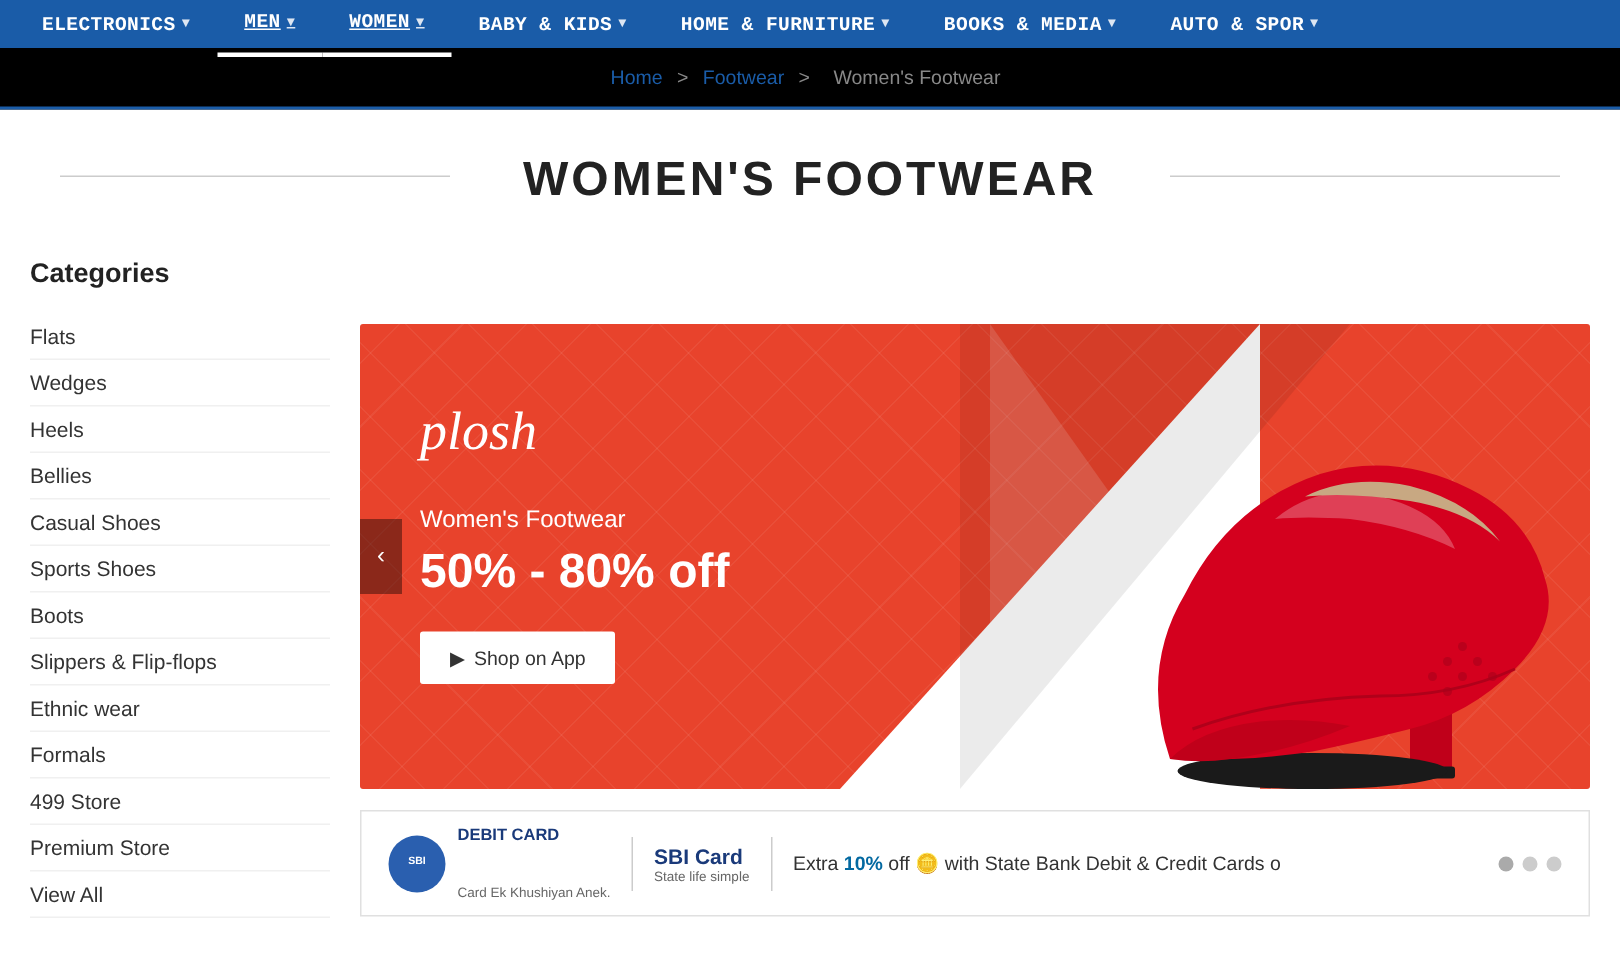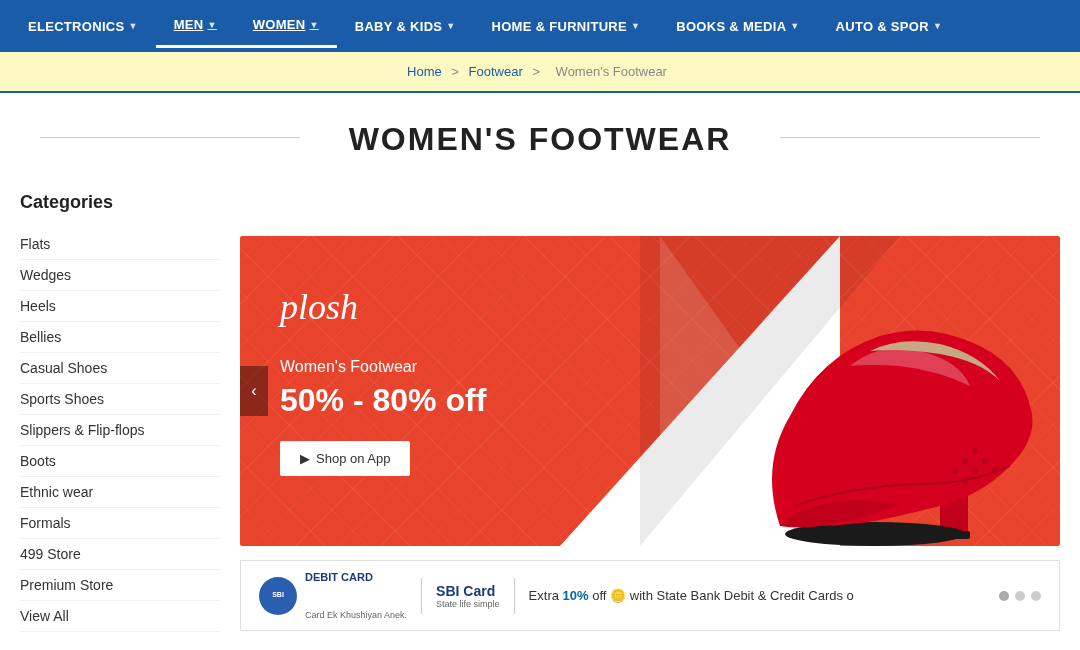--- a/index.html
+++ b/index.html
@@ -3,22 +3,23 @@
   <meta charset="utf-8">
   <style>
     * { margin: 0; padding: 0; box-sizing: border-box; }
     body { font-family: Arial, sans-serif; width: 1080px; background: #fff; overflow-x: hidden; }
 
     
     .top-nav {
       background: #1a5ca8;
       display: flex;
       align-items: center;
-      height: 52px;
+      height: 32px;
       padding: 0 10px;
+      font-family: Liberation Mono, monospace;
     }
     .nav-item {
       color: #fff;
       font-size: 13px;
       font-weight: bold;
       padding: 0 18px;
       height: 44px;
       display: flex;
       align-items: center;
       cursor: pointer;
@@ -27,21 +28,21 @@
     }
     .nav-item.active { border-bottom: 3px solid #fff; }
     .nav-arrow {
       font-size: 9px;
       margin-left: 4px;
       opacity: 0.85;
     }
 
     
     .breadcrumb-bar {
-      background: #fef9c3;
+      background: #000000;
       padding: 12px 0;
       text-align: center;
       font-size: 13px;
       color: #555;
       border-bottom: 2px solid #1a5ca8;
     }
     .breadcrumb-bar a { color: #1a5ca8; text-decoration: none; }
     .breadcrumb-bar span { margin: 0 6px; color: #888; }
 
     
@@ -332,22 +333,22 @@
 
   <aside class="sidebar">
     <div class="sidebar-title">Categories</div>
 
     <div class="sidebar-item">Flats</div>
     <div class="sidebar-item">Wedges</div>
     <div class="sidebar-item">Heels</div>
     <div class="sidebar-item">Bellies</div>
     <div class="sidebar-item">Casual Shoes</div>
     <div class="sidebar-item">Sports Shoes</div>
+    <div class="sidebar-item">Boots</div>
     <div class="sidebar-item">Slippers &amp; Flip-flops</div>
-    <div class="sidebar-item">Boots</div>
     <div class="sidebar-item">Ethnic wear</div>
     <div class="sidebar-item">Formals</div>
     <div class="sidebar-item">499 Store</div>
     <div class="sidebar-item">Premium Store</div>
     <div class="sidebar-item">View All</div>
   </aside>
 
   <div class="content-area">
 
     <div class="banner-wrapper">

